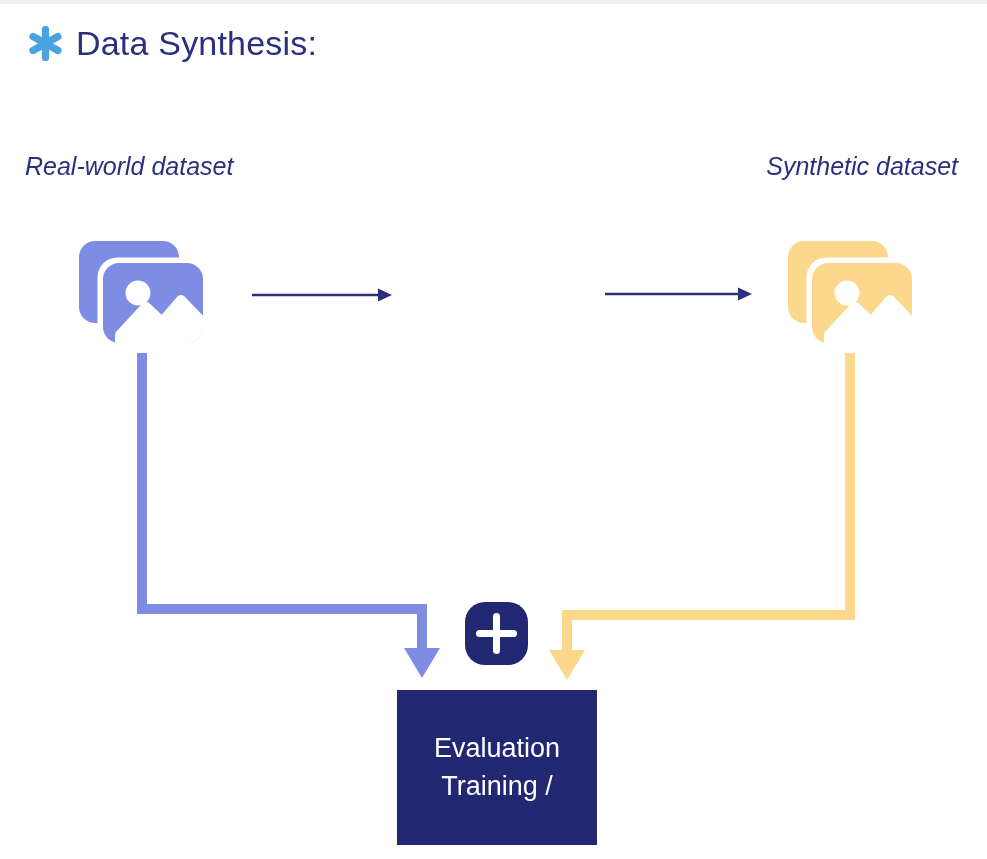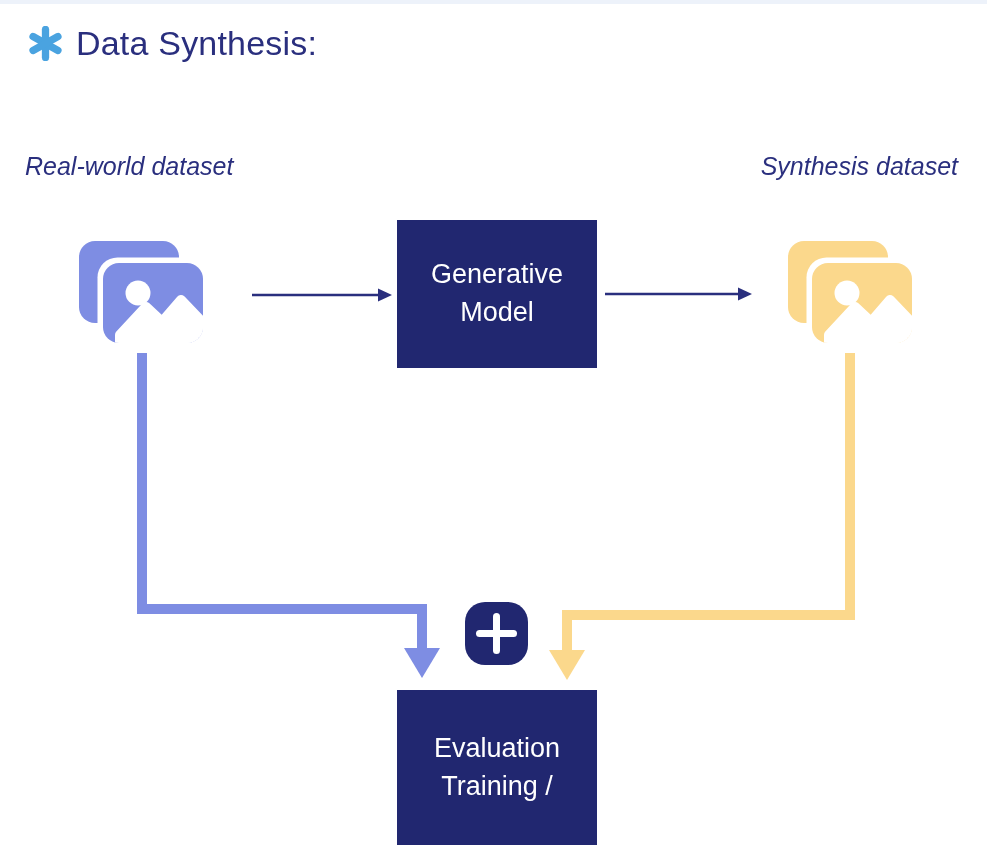--- a/index.html
+++ b/index.html
@@ -65,21 +65,21 @@
   <div class="title-row">
     <svg class="asterisk" viewBox="0 0 36 36" aria-hidden="true">
       <line x1="18" y1="3.5" x2="18" y2="32.5"></line>
       <line x1="5.2" y1="10.8" x2="30.8" y2="25.2"></line>
       <line x1="30.8" y1="10.8" x2="5.2" y2="25.2"></line>
     </svg>
     <span class="page-title">Data Synthesis:</span>
   </div>
 
   <div class="dataset-label label-left">Real-world dataset</div>
-  <div class="dataset-label label-right">Synthesis dataset</div>
+  <div class="dataset-label label-right">Synthetic dataset</div>
 
   <svg class="stack-icon icon-left" viewBox="0 0 126 104" aria-hidden="true">
     <defs>
       <clipPath id="clipL">
           <rect x="25" y="23" width="100" height="80" rx="16"></rect>
         </clipPath>
     </defs>
     <rect class="fill-peri" x="1" y="1" width="100" height="82" rx="16"></rect>
     <rect class="fill-white" x="19.5" y="17.5" width="111" height="91" rx="20"></rect>
     <rect class="fill-peri" x="25" y="23" width="100" height="80" rx="16"></rect>
@@ -120,24 +120,20 @@
       <polyline class="elbow-blue" points="142,353 142,609 422,609 422,650"></polyline>
       <polygon class="head-blue" points="404,648 440,648 422,678"></polygon>
     </g>
 
     <g>
       <polyline class="elbow-yellow" points="850,353 850,615 567,615 567,652"></polyline>
       <polygon class="head-yellow" points="549,650 585,650 567,680"></polygon>
     </g>
   </svg>
 
-  <div class="node node-generative">
-    <span>Generative</span>
-    <span>Model</span>
-  </div>
 
   <div class="node node-training">
     <span>Evaluation</span>
     <span>Training /</span>
   </div>
 
   <div class="plus-badge">
     <svg viewBox="0 0 63 63" aria-hidden="true">
       <line x1="31.5" y1="14.5" x2="31.5" y2="48.5"></line>
       <line x1="14.5" y1="31.5" x2="48.5" y2="31.5"></line>

